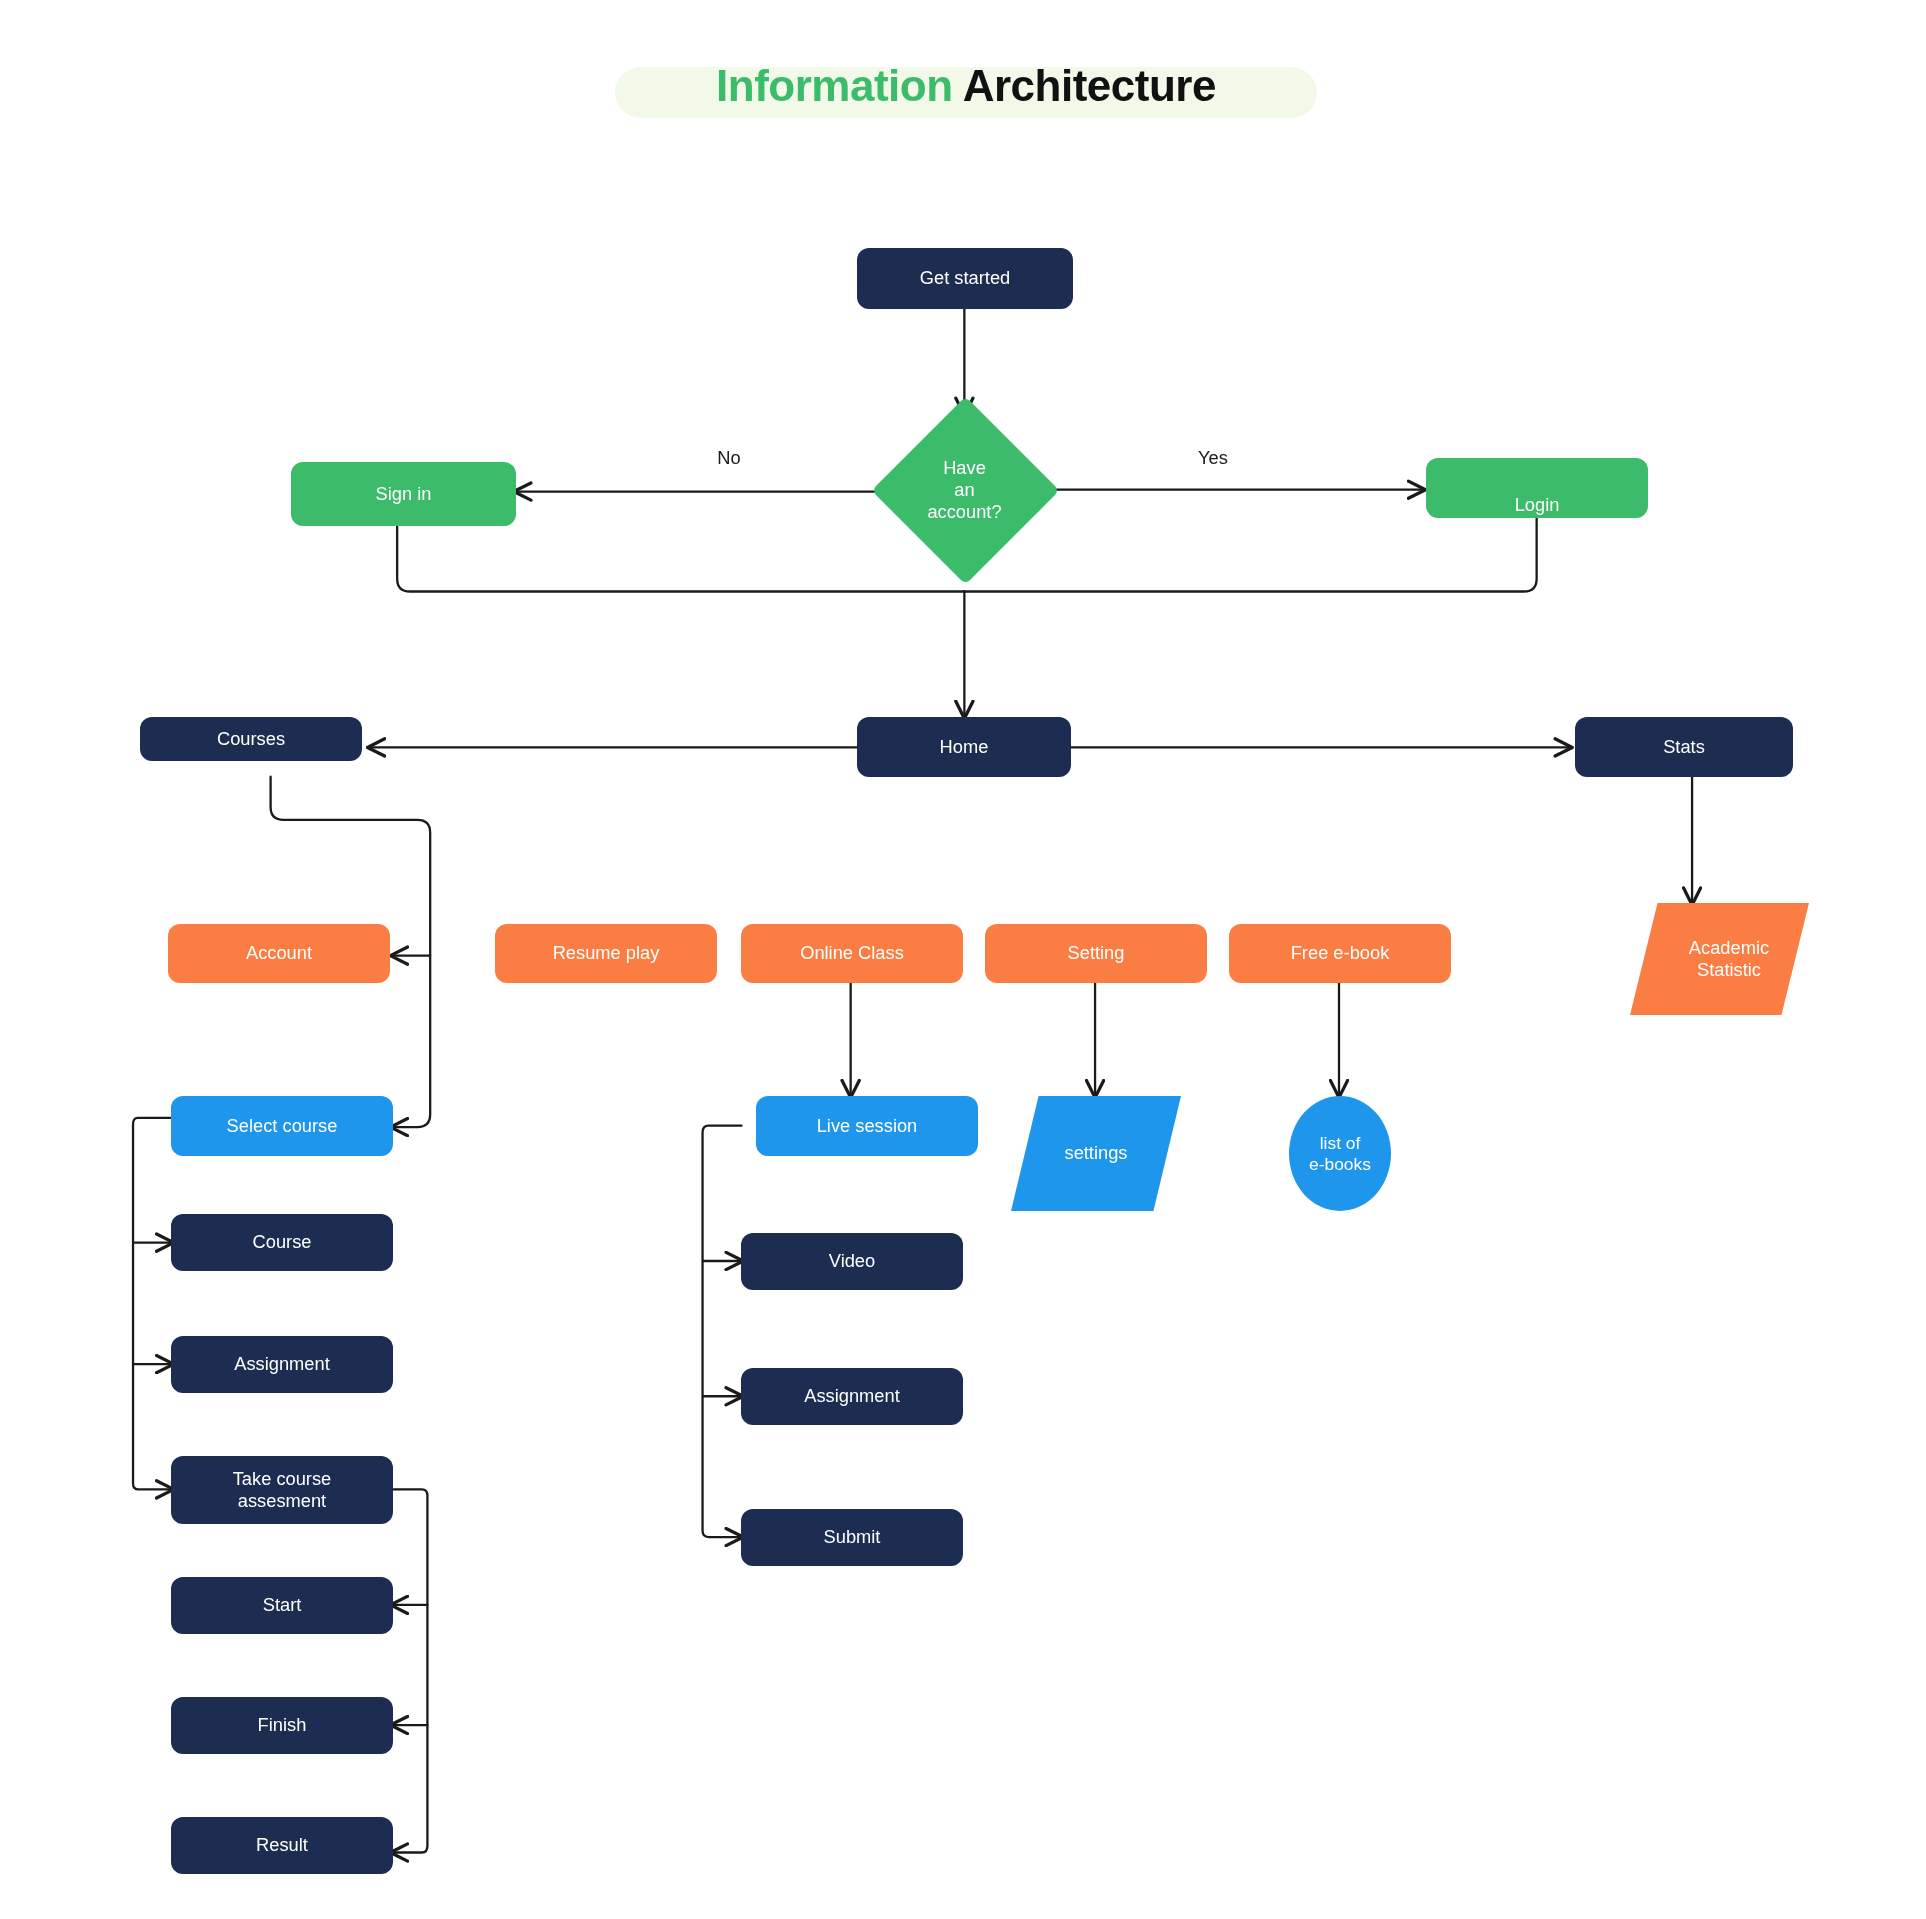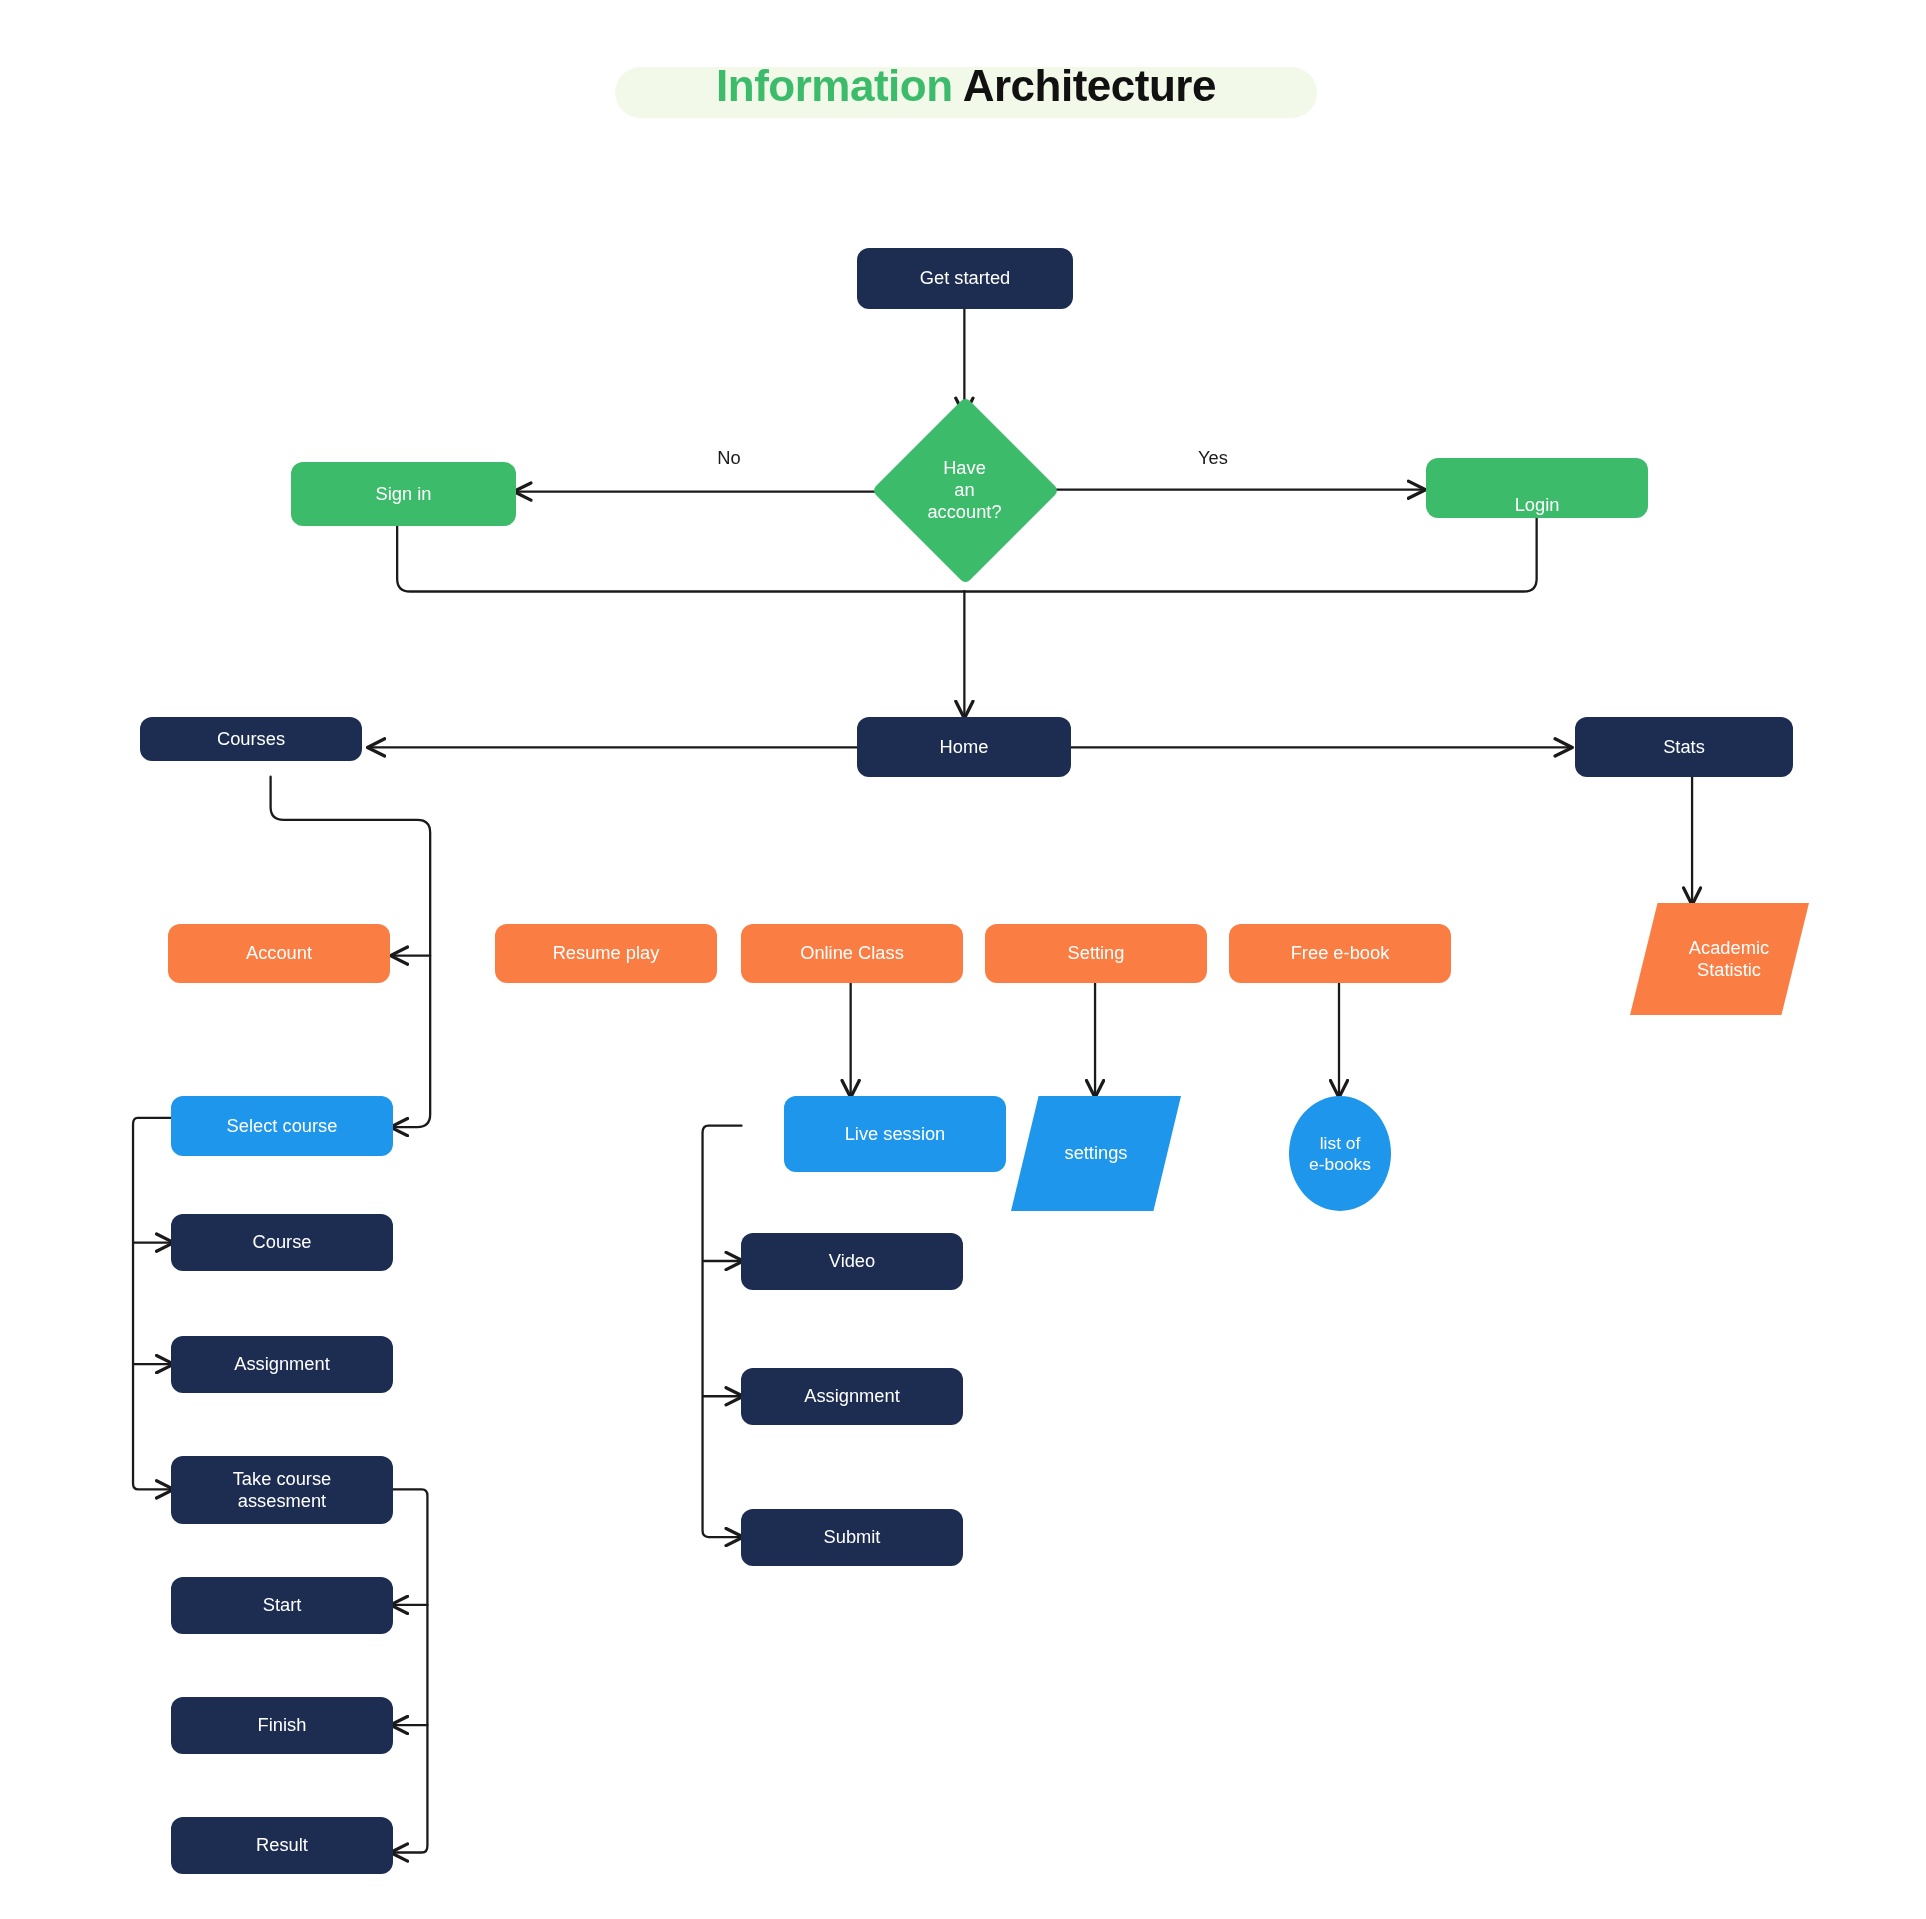--- a/index.html
+++ b/index.html
@@ -264,21 +264,21 @@
     <span class="pg-text" style="display:flex; flex-direction:column; align-items:center;margin-left:19px;">
       <span>Academic</span>
       <span>Statistic</span>
     </span>
   </div>
 
   <div class="node blue" style="left:171px; top:1096px; width:222px; height:60px;">
     <span>Select course</span>
   </div>
 
-  <div class="node blue" style="left:784px; top:1096px; width:222px; height:76px;">
+  <div class="node blue" style="left:756px; top:1096px; width:222px; height:60px;">
     <span>Live session</span>
   </div>
 
   <div class="parallelogram" style="left:1011px; top:1096px; width:170px; height:115px;">
     <svg class="pg-shape" viewBox="0 0 370 250" preserveAspectRatio="none">
       <polygon points="60,0 370,0 310,250 0,250" fill="#1e96eb"></polygon>
     </svg>
     <span class="pg-text">settings</span>
   </div>
 

